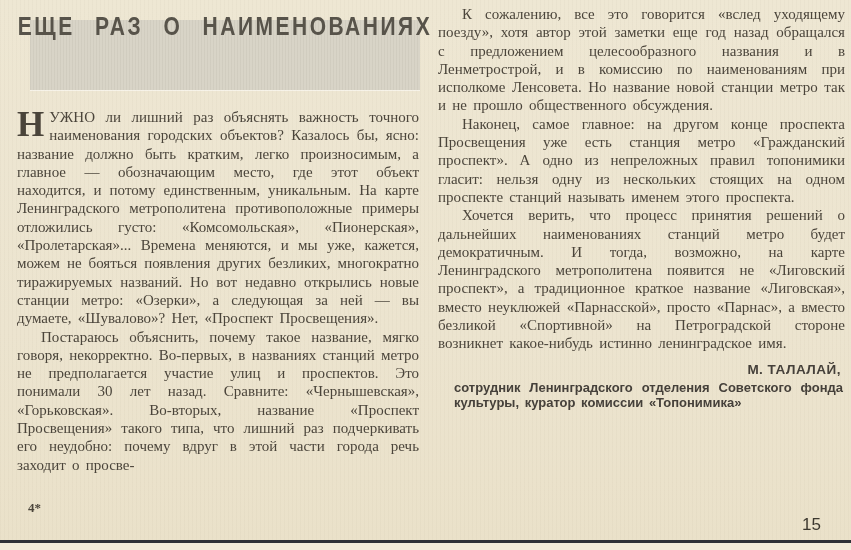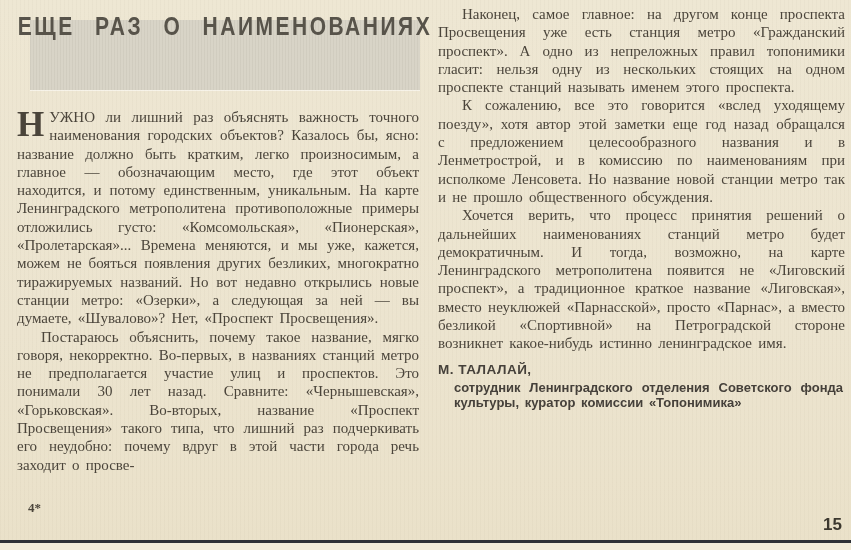--- a/index.html
+++ b/index.html
@@ -65,42 +65,43 @@
     color: #4a443a;
     padding: 2px 5px 0 0;
   }
   .signature {
     margin-top: 9px;
     font-family: "Liberation Sans", sans-serif;
     font-weight: bold;
     color: #45403a;
   }
   .signature .sig-name {
+    text-align: right;
     font-size: 13.5px;
     letter-spacing: 0.5px;
     margin: 0 4px 3px 0;
   }
   .signature .sig-role {
     font-size: 13px;
     line-height: 15px;
     text-align: justify;
     word-spacing: 2px;
     margin: 0 2px 0 16px;
   }
   .footer-mark {
     position: absolute;
     left: 28px; top: 500px;
     font-size: 13px; font-weight: bold;
     color: #4b453b;
   }
   .page-number {
     position: absolute;
-    right: 9px; bottom: 15px;
+    right: 30px; bottom: 15px;
     font-family: "Liberation Sans", sans-serif;
-    font-size: 17px; font-weight: bold;
+    font-size: 17px; font-weight: normal;
     color: #3c382f;
   }
   .bottom-rule {
     position: absolute;
     left: 0; right: 0; bottom: 7px;
     height: 3px;
     background: #2e3137;
   }
   .bottom-strip {
     position: absolute;
@@ -121,22 +122,22 @@
         <h1>ЕЩЕ  РАЗ  О  НАИМЕНОВАНИЯХ</h1>
       </div>
       <div class="body-text">
         <p><span class="dropcap">Н</span><span>УЖНО ли лишний раз объяснять важность точного наименования городских объектов? Казалось бы, ясно: название должно быть кратким, легко произносимым, а главное — обозначающим место, где этот объект находится, и потому единственным, уникальным. На карте Ленинградского метрополитена противоположные примеры отложились густо: «Комсомольская», «Пионерская», «Пролетарская»... Времена меняются, и мы уже, кажется, можем не бояться появления других безликих, многократно тиражируемых названий. Но вот недавно открылись новые станции метро: «Озерки», а следующая за ней — вы думаете, «Шувалово»? Нет, «Проспект Просвещения».</span></p>
         <p class="indent">Постараюсь объяснить, почему такое название, мягко говоря, некорректно. Во-первых, в названиях станций метро не предполагается участие улиц и проспектов. Это понимали 30 лет назад. Сравните: «Чернышевская», «Горьковская». Во-вторых, название «Проспект Просвещения» такого типа, что лишний раз подчеркивать его неудобно: почему вдруг в этой части города речь заходит о просве-</p>
       </div>
     </div>
 
     <div class="col col-right">
       <div class="body-text">
+        <p class="indent">К сожалению, все это говорится «вслед уходящему поезду», хотя автор этой заметки еще год назад обращался с предложением целесообразного названия и в Ленметрострой, и в комиссию по наименованиям при исполкоме Ленсовета. Но название новой станции метро так и не прошло общественного обсуждения.</p>
         <p class="indent">Наконец, самое главное: на другом конце проспекта Просвещения уже есть станция метро «Гражданский проспект». А одно из непреложных правил топонимики гласит: нельзя одну из нескольких стоящих на одном проспекте станций называть именем этого проспекта.</p>
-        <p class="indent">К сожалению, все это говорится «вслед уходящему поезду», хотя автор этой заметки еще год назад обращался с предложением целесообразного названия и в Ленметрострой, и в комиссию по наименованиям при исполкоме Ленсовета. Но название новой станции метро так и не прошло общественного обсуждения.</p>
         <p class="indent">Хочется верить, что процесс принятия решений о дальнейших наименованиях станций метро будет демократичным. И тогда, возможно, на карте Ленинградского метрополитена появится не «Лиговский проспект», а традиционное краткое название «Лиговская», вместо неуклюжей «Парнасской», просто «Парнас», а вместо безликой «Спортивной» на Петроградской стороне возникнет какое-нибудь истинно ленинградское имя.</p>
       </div>
       <div class="signature">
         <p class="sig-name">М. ТАЛАЛАЙ,</p>
         <p class="sig-role">сотрудник Ленинградского отделения Советского фонда культуры, куратор комиссии «Топонимика»</p>
       </div>
     </div>
 
   </div>
 

